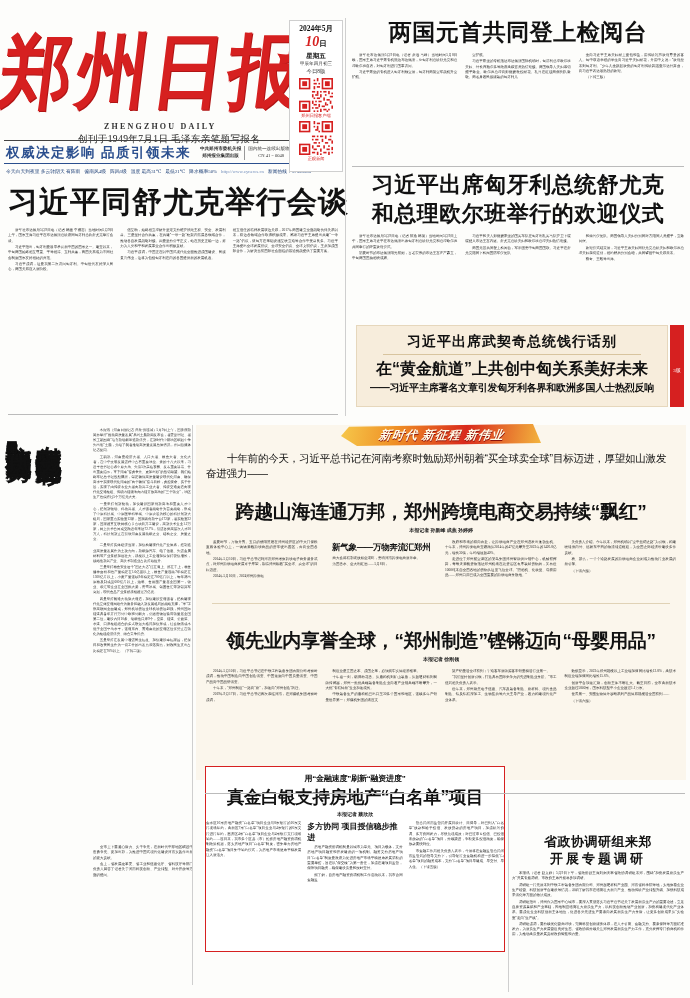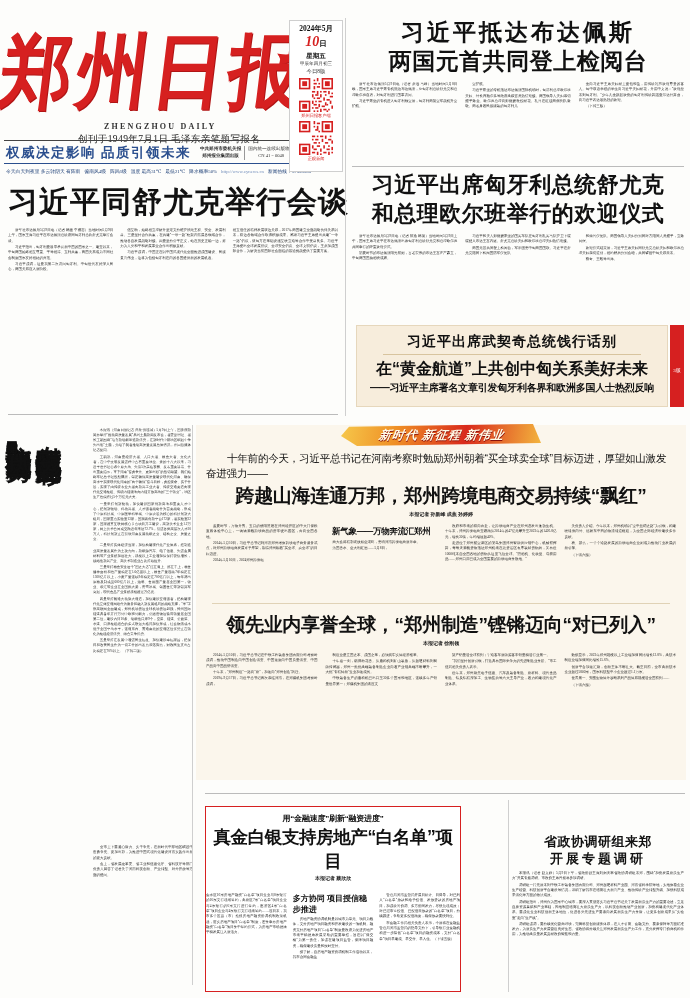--- a/index.html
+++ b/index.html
@@ -161,49 +161,49 @@
     text-shadow: 0.5px 0.5px 0 #8a1008;
     font-family: "Liberation Serif", serif;
   }
   .story-a { position: absolute; left: 10px; top: 26px; width: 470px; }
   .kicker {
     font-size: 10.5px; color: #111; line-height: 15px; text-indent: 2em;
     font-family: "Liberation Sans", sans-serif; letter-spacing: -0.2px;
   }
   .hl-center {
     font-size: 19px; font-weight: bold; color: #111; text-align: center;
-    line-height: 26px; margin-top: 2px; letter-spacing: -0.3px;
+    line-height: 26px; margin-top: 18px; letter-spacing: -0.3px;
     font-family: "Liberation Sans", sans-serif;
   }
   .byline { font-size: 5px; text-align: center; color: #222; margin-top: 2px; font-weight: bold; }
   .c4 { display: flex; gap: 8px; margin-top: 7px; }
   .c4 > div { flex: 1; }
   .subhead-center {
     font-size: 8.5px; font-weight: bold; text-align: center; color: #111;
     font-family: "Liberation Sans", sans-serif; margin: 2px 0 2px 0; letter-spacing: -0.3px;
   }
   .band-rule { position: absolute; left: 16px; width: 458px; height: 1px; background: #e0d2b6; }
 
   .story-b { position: absolute; left: 10px; top: 185px; width: 470px; }
 
   
   .red-box {
-    position: absolute; left: 205px; top: 806px; width: 256px; height: 186px;
+    position: absolute; left: 205px; top: 766px; width: 300px; height: 186px;
     border: 1.6px solid #d62020; background: #fff; padding: 6px 0;
   }
   .red-box .shoulder {
     font-size: 8px; font-weight: bold; text-align: center; color: #111;
     font-family: "Liberation Sans", sans-serif; letter-spacing: -0.2px;
   }
   .red-box .hl {
     font-size: 17.5px; font-weight: bold; text-align: center; color: #111;
     font-family: "Liberation Sans", sans-serif; line-height: 24px; margin-top: 1px;
     letter-spacing: -0.4px;
   }
-  .c3 { display: flex; gap: 6px; margin-top: 12px; }
+  .c3 { display: flex; gap: 6px; margin-top: 4px; }
   .c3 > div { flex: 1; }
   .red-sub {
     font-size: 8px; font-weight: bold; color: #111;
     font-family: "Liberation Sans", sans-serif; line-height: 11px; margin-bottom: 2px;
   }
 
   
   .br-story { position: absolute; left: 512px; top: 800px; width: 172px; height: 192px; }
   .br-hl {
     font-size: 13px; font-weight: bold; color: #111; text-align: center;
@@ -379,21 +379,20 @@
       <div class="body-col">
           <p>信互助，始终相互理解并坚定支持维护彼此主权、安全、发展利益。三是坚持合作共赢，在共建"一带一路"框架内拓展各领域合作，推动各自发展战略对接。四是坚持公平正义，站在历史正确一边，努力为人类和平和发展事业合作出积极贡献。</p>
           <p>习近平强调，中国正在以中国式现代化全面推进强国建设、民族复兴伟业，这将为包括匈牙利在内的各国提供新的发展机遇。</p>
         </div>
       <div class="body-col">相互信任的精神发展双边关系，2017年两国建立全面战略伙伴关系以来，双边各领域合作取得积极成果。感谢习近平主席提出共建"一带一路"倡议，使匈方在基础设施互联互通等合作中受益良多。习近平主席提出全球发展倡议、全球安全倡议、全球文明倡议，主张加强国际合作，为解决当前国际社会面临的紧迫挑战提供了重要方案。</div>
     </div>
   </div>
 
   <div class="right-top">
     <div class="hl-r1">
-      <div>习近平抵达布达佩斯</div>
       <div class="l2">两国元首共同登上检阅台</div>
     </div>
     <div class="r-cols">
       <div class="body-col">
           <p>新华社布达佩斯5月9日电（记者 张远 马峥）当地时间5月8日晚，国家主席习近平乘专机抵达布达佩斯，应匈牙利总统舒尤克和总理欧尔班邀请，对匈牙利进行国事访问。</p>
           <p>习近平乘坐的专机进入匈牙利领空后，匈牙利两架空军战机升空护航。</p>
         </div>
       <div class="body-col">
           <p>空护航。</p>
           <p>习近平乘坐的专机抵达布达佩斯国际机场时，匈牙利总理欧尔班夫妇、外长西雅尔多等政府高级官员热情迎接。两国领导人夫妇亲切握手致意。欧尔班总理向彭丽媛教授献花。礼兵在红毯两侧列队致敬。两名身着民族服装的匈牙利儿</p>
@@ -490,21 +489,21 @@
             <p>关负责人介绍。今年以来，郑州机场以"空中丝绸之路"为引领，构建联通境内外、辐射东中西的物流通道枢纽，为全国之际经济带建设多作贡献。</p>
             <p>桥、那么，一个个通路发展的跨境电商企业则成为推动行业发展的新引擎。</p>
             <p>（下转六版）</p>
           </div>
       </div>
     </div>
 
     <div class="band-rule" style="top:178px;"></div>
 
     <div class="story-b">
-      <div class="hl-center">领先业内享誉全球，“郑州制造”铿锵迈向“对已列入”</div>
+      <div class="hl-center">领先业内享誉全球，“郑州制造”铿锵迈向“母婴用品”</div>
       <div class="byline">本报记者 徐刚领</div>
       <div class="c4">
         <div class="body-col">
             <p>2014年5月10日，习近平总书记在中铁工程装备集团有限公司考察时强调，推动中国制造向中国创造转变、中国速度向中国质量转变、中国产品向中国品牌转变。</p>
             <p>十年来，"郑州制造"一路向"新"，加速向"郑州创造"跃迁。</p>
             <p>2019年9月17日，习近平总书记再次亲临河南，在郑煤机集团考察时强调，</p>
           </div>
         <div class="body-col">
             <p>制造业是立国之本、强国之基，必须筑牢实体经济根基。</p>
             <p>十年磨一剑，砺得梅花香。从盾构机到矿山装备，从超硬材料到智能传感器，郑州一批批高端装备制造企业向着产业链高端不断攀升，一大批"专精特新"企业加速成长。</p>

